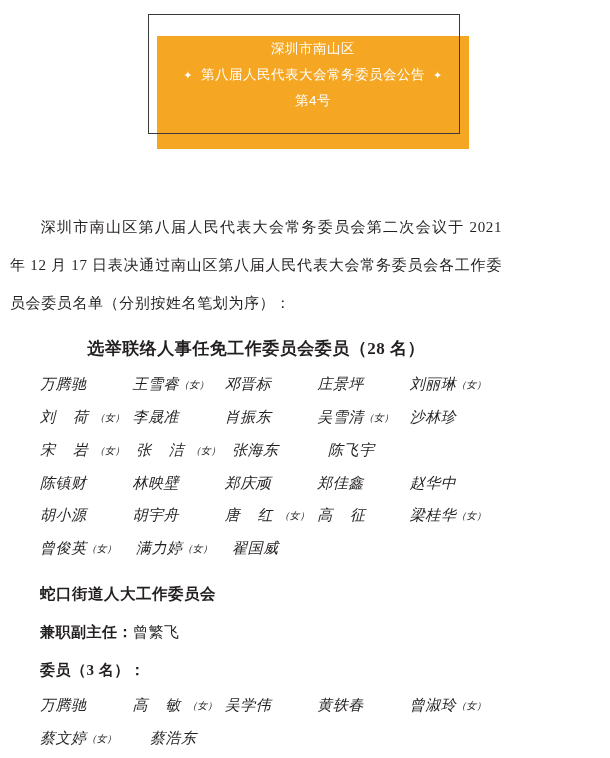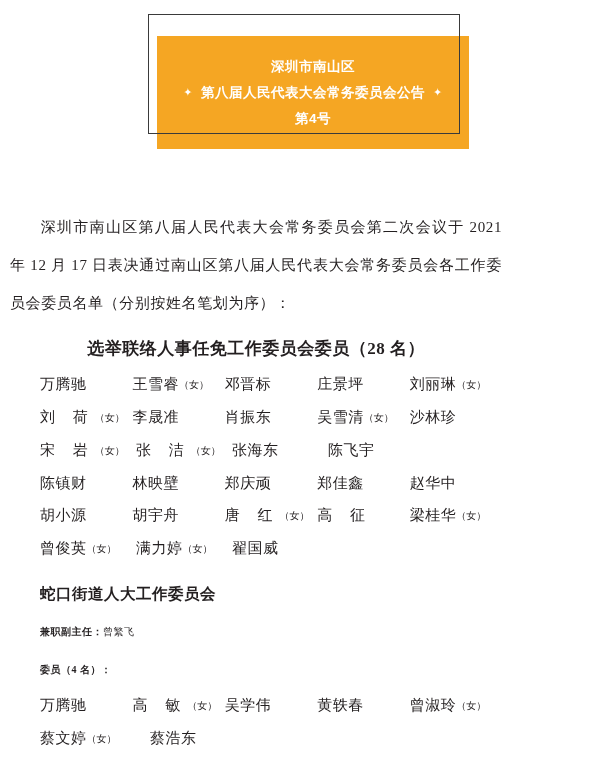--- a/index.html
+++ b/index.html
@@ -43,23 +43,23 @@
   }
   .banner-text {
     position: absolute;
     left: 9px;
     top: 22px;
     width: 312px;
     height: 113px;
     display: flex;
     flex-direction: column;
     align-items: center;
-    justify-content: center;
+    justify-content: flex-start;
     color: #ffffff;
-    font-weight: bold;
+    font-weight: normal;
     font-size: 13.5px;
     line-height: 26px;
     letter-spacing: 0.5px;
     font-family: "Liberation Sans", "DejaVu Sans", sans-serif;
   }
   .banner-line {
     white-space: nowrap;
   }
   .banner-line.mid {
     display: flex;
@@ -109,41 +109,42 @@
     font-weight: bold;
     line-height: 38px;
     text-align: left;
     padding-left: 30px;
     box-sizing: border-box;
     letter-spacing: 0.5px;
   }
   .kv {
     width: 492px;
     margin: 0 auto;
-    font-size: 10px;
+    font-size: 15px;
     line-height: 38px;
     padding-left: 30px;
     box-sizing: border-box;
     letter-spacing: 0.5px;
   }
   .kv b {
     font-weight: bold;
   }
 
   
   .name-grid {
     width: 492px;
     margin: 0 auto;
     padding-left: 30px;
     box-sizing: border-box;
   }
   .name-row {
     display: flex;
     line-height: 32px;
     font-size: 15px;
+    font-style: italic;
   }
   .name-cell {
     width: 96px;
     white-space: nowrap;
     letter-spacing: 0.5px;
   }
   .name-grid.wide .name-cell {
     width: 110px;
   }
   .nm {
@@ -223,21 +224,21 @@
       </div>
     </div>
 
   <h3 class="sub-title">蛇口街道人大工作委员会</h3>
 
   <div class="kv">
     <b>兼职副主任：</b><span>曾繁飞</span>
   </div>
 
   <div class="kv">
-    <b>委员（4 名）：</b>
+    <b>委员（3 名）：</b>
   </div>
 
   <div class="name-grid wide" id="grid2">
       <div class="name-row">
         <div class="name-cell"><span class="nm">万腾驰</span></div>
         <div class="name-cell"><span class="nm sp2">高 敏</span><span class="f">（女）</span></div>
         <div class="name-cell"><span class="nm">吴学伟</span></div>
         <div class="name-cell"><span class="nm">黄轶春</span></div>
         <div class="name-cell"><span class="nm">曾淑玲</span><span class="f">（女）</span></div>
       </div>

